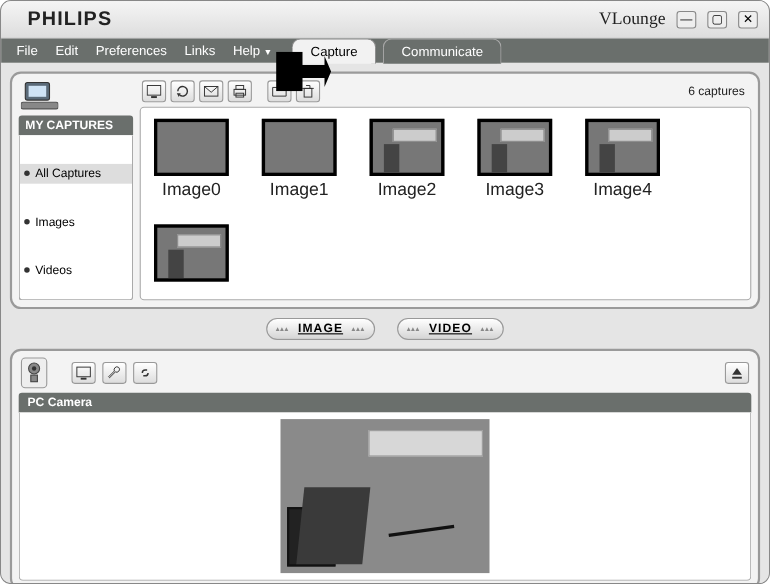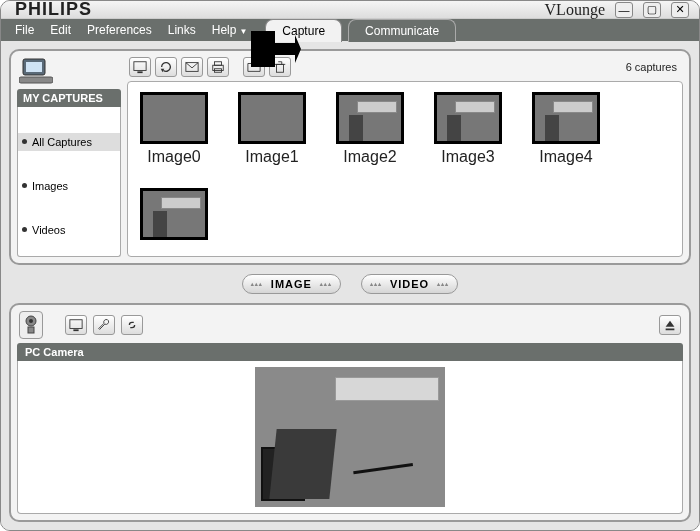--- a/index.html
+++ b/index.html
@@ -1,19 +1,19 @@
 <!DOCTYPE html>
 <html><head>
 <meta charset="utf-8">
 <style>
   * { box-sizing: border-box; margin: 0; padding: 0; }
   body { font-family: Arial, Helvetica, sans-serif; font-size: 11px; background: #fff; }
   .window { width: 700px; height: 531px; border: 1px solid #888; border-radius: 10px; background: #e8e8e8; position: relative; overflow: hidden; display: flex; flex-direction: column; }
 
-  .titlebar { height: 18px; display: flex; align-items: center; justify-content: space-between; padding: 0 10px 0 14px; background: linear-gradient(#f5f5f5,#ddd); border-bottom: 1px solid #ccc; }
+  .titlebar { height: 34px; display: flex; align-items: center; justify-content: space-between; padding: 0 10px 0 24px; background: linear-gradient(#f5f5f5,#ddd); border-bottom: 1px solid #ccc; }
   .brand { font-family: "Arial Black", Arial; font-weight: 900; font-size: 18px; letter-spacing: 1px; color: #222; }
   .tright { display: flex; align-items: center; gap: 10px; }
   .appname { font-family: "Times New Roman", serif; font-size: 16px; color: #222; }
   .winbtn { width: 18px; height: 16px; border: 1px solid #888; border-radius: 3px; background: #eee; display: inline-flex; align-items: center; justify-content: center; font-size: 11px; cursor: pointer; }
 
   .menubar { background: #6a6f6c; color: #fff; height: 22px; display: flex; align-items: center; padding: 0 6px; font-size: 12px; position: relative; }
   .menuitem { padding: 2px 8px; cursor: pointer; }
   .dd { margin-left: 3px; font-size: 8px; }
 
   .tabs { display: flex; align-items: flex-end; margin-left: 10px; }
@@ -46,21 +46,21 @@
   .grid { flex: 1; border: 1px solid #aaa; border-radius: 4px; background: #fff; padding: 10px 10px 6px 10px; overflow: auto; }
   .thumbs { display: flex; flex-wrap: wrap; gap: 22px 26px; align-content: flex-start; }
   .thumb { width: 72px; display: flex; flex-direction: column; align-items: center; cursor: pointer; }
   .timg { width: 68px; height: 52px; border: 3px solid #000; background: #777; position: relative; overflow: hidden; }
   .timg.big-arc::after { content:""; position:absolute; width:120px; height:120px; border:10px solid #222; border-radius:50%; left:-30px; top:-30px; background: transparent; }
   .timg.shelf::before { content:""; position:absolute; top:6px; left:18px; right:4px; height:10px; background:#ccc; border:1px solid #888; }
   .timg.shelf::after { content:""; position:absolute; top:20px; left:10px; width:14px; height:26px; background:#444; }
   .tlabel { margin-top: 4px; font-size: 16px; color: #222; }
 
   .mid-toggle { height: 28px; display: flex; align-items: center; justify-content: center; gap: 20px; }
-  .pill { background: linear-gradient(#fff,#d5d5d5); border:1px solid #999; border-radius: 12px; padding: 3px 28px; font-size: 11px; font-weight: bold; letter-spacing: 1px; cursor: pointer; position: relative; }
+  .pill { background: linear-gradient(#fff,#d5d5d5); border:1px solid #999; border-radius: 12px; padding: 3px 28px; font-size: 11px; font-weight: bold; letter-spacing: 1px; cursor: pointer; position: relative; text-decoration: underline; }
   .pill::before, .pill::after { content:"▴▴▴"; font-size:6px; color:#888; position:absolute; top:5px; }
   .pill::before { left:8px; } .pill::after { right:8px; }
 
   .camera-panel { flex: 1; display: flex; flex-direction: column; }
   .cam-top { display: flex; align-items: center; gap: 6px; padding: 0 2px 4px 2px; }
   .cam-icon { width: 24px; height: 28px; border:1px solid #999; border-radius:4px; background:#eee; display:flex; align-items:center; justify-content:center; }
   .eject { margin-left: auto; }
   .camhead { background:#6a6f6c; color:#fff; font-weight:bold; font-size:11px; padding:3px 8px; border-radius:3px 3px 0 0; }
   .cambody { flex:1; border:1px solid #aaa; border-top:none; background:#fff; border-radius:0 0 4px 4px; display:flex; align-items:flex-start; justify-content:center; padding:6px; overflow:hidden; }
   .live { width: 190px; height: 140px; background:#8a8a8a; position:relative; }

